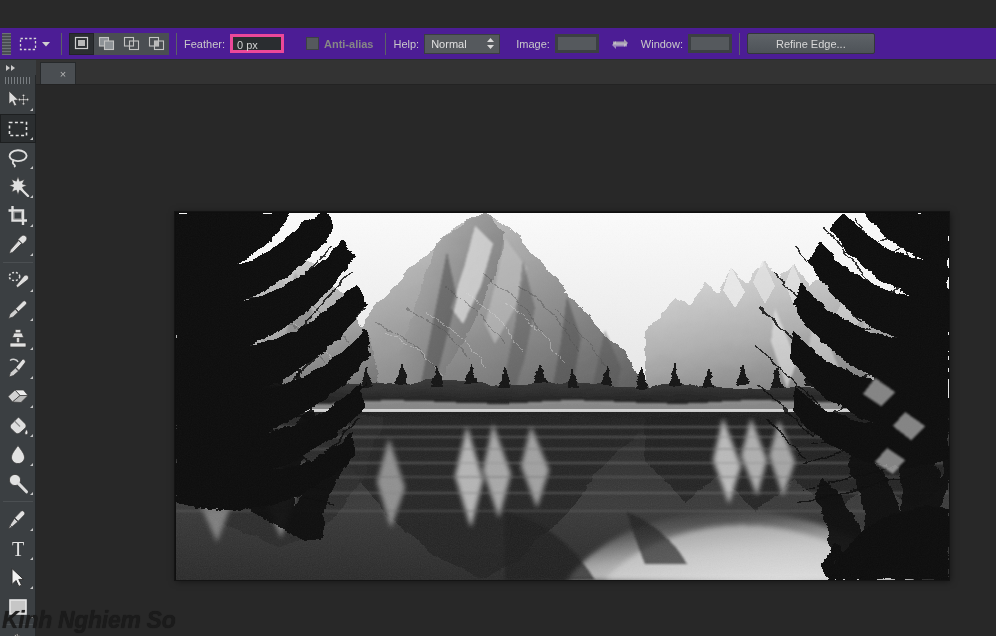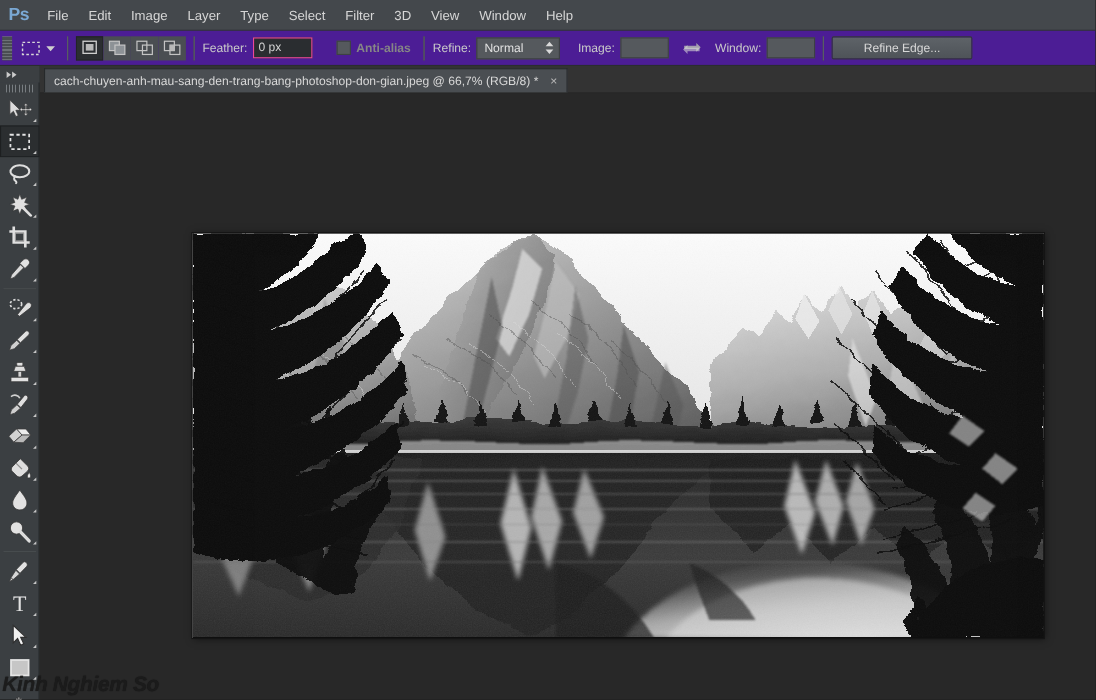--- a/index.html
+++ b/index.html
@@ -80,21 +80,21 @@
     box-shadow: inset 0 0 0 1px #222426;
   }
   .ob-label {
     font-size: 11px; color: #c9c9c9;
     margin-right: 5px; white-space: nowrap;
   }
   .ob-label.dim { color: #868686; font-weight: bold; }
   .ob-input {
     height: 19px;
     background: #2a2d30;
-    border: 1px solid #ec4899;
+    border: 3px solid #ec4899;
     color: #d2d2d2;
     font-size: 11px;
     line-height: 17px;
     padding: 0 4px;
     font-family: "Liberation Sans", sans-serif;
   }
   .ob-input.empty { background: #55595d; border-color: #3c4043; }
   .ob-checkbox {
     width: 13px; height: 13px;
     background: #55595d;
@@ -209,49 +209,35 @@
     background: #9a9a9a;
   }
   #photo { position: absolute; inset: 0; }
   #photo svg { display: block; width: 100%; height: 100%; }
 
   
   #watermark {
     position: absolute; left: 2px; bottom: 2px;
     font-family: "Liberation Sans", sans-serif;
     font-weight: bold; font-style: italic;
-    font-size: 19px;
+    font-size: 23px;
     color: #1b1b1b;
     letter-spacing: -0.3px;
     text-shadow: 0 0 1px rgba(0,0,0,0.6);
     white-space: nowrap;
     pointer-events: none;
     opacity: 0.95;
     z-index: 50;
   }
 </style>
 </head>
 <body>
 
 <div id="app">
 
-  <div id="menubar">
-    <div id="ps-logo">Ps</div>
-    <div class="menu-item">File</div>
-    <div class="menu-item">Edit</div>
-    <div class="menu-item">Image</div>
-    <div class="menu-item">Layer</div>
-    <div class="menu-item">Type</div>
-    <div class="menu-item">Select</div>
-    <div class="menu-item">Filter</div>
-    <div class="menu-item">3D</div>
-    <div class="menu-item">View</div>
-    <div class="menu-item">Window</div>
-    <div class="menu-item">Help</div>
-  </div>
 
   <div id="optionsbar">
 
     <div class="ob-grip"></div>
 
     <div class="tool-preset">
       <span class="tp-icon">
         <svg width="18" height="16" viewBox="0 0 18 16">
           <rect x="1.5" y="2.5" width="15" height="11" fill="none" stroke="#d7d7d7" stroke-width="1.3" stroke-dasharray="2.4 2"></rect>
         </svg>
@@ -298,21 +284,21 @@
     <span class="ob-label">Feather:</span>
     <div class="ob-input" style="width:54px;">0 px</div>
 
     <div style="width:22px;"></div>
 
     <div class="ob-checkbox"></div>
     <span class="ob-label dim">Anti-alias</span>
 
     <div class="ob-sep"></div>
 
-    <span class="ob-label">Refine:</span>
+    <span class="ob-label">Help:</span>
     <div class="ob-select">
       <span>Normal</span>
       <span class="spin">
         <svg width="9" height="13" viewBox="0 0 9 13">
           <path d="M4.5 1 L8 5 L1 5 Z" fill="#dadada"></path>
           <path d="M4.5 12 L8 8 L1 8 Z" fill="#dadada"></path>
         </svg>
       </span>
     </div>
 
@@ -333,21 +319,20 @@
     <span class="ob-label">Window:</span>
     <div class="ob-input empty" style="width:44px;"></div>
 
     <div class="ob-sep"></div>
 
     <div class="ob-btn">Refine Edge...</div>
   </div>
 
   <div id="tabbar">
     <div id="doc-tab">
-      <span id="doc-tab-title">cach-chuyen-anh-mau-sang-den-trang-bang-photoshop-don-gian.jpeg @ 66,7% (RGB/8) *</span>
       <span id="doc-tab-close">×</span>
     </div>
   </div>
 
   <div id="toolbar">
 
     <div id="tb-collapse">
       <svg width="13" height="8" viewBox="0 0 13 8">
         <path d="M1 1 L5 4 L1 7 Z" fill="#cbcbcb"></path>
         <path d="M6 1 L10 4 L6 7 Z" fill="#cbcbcb"></path>

